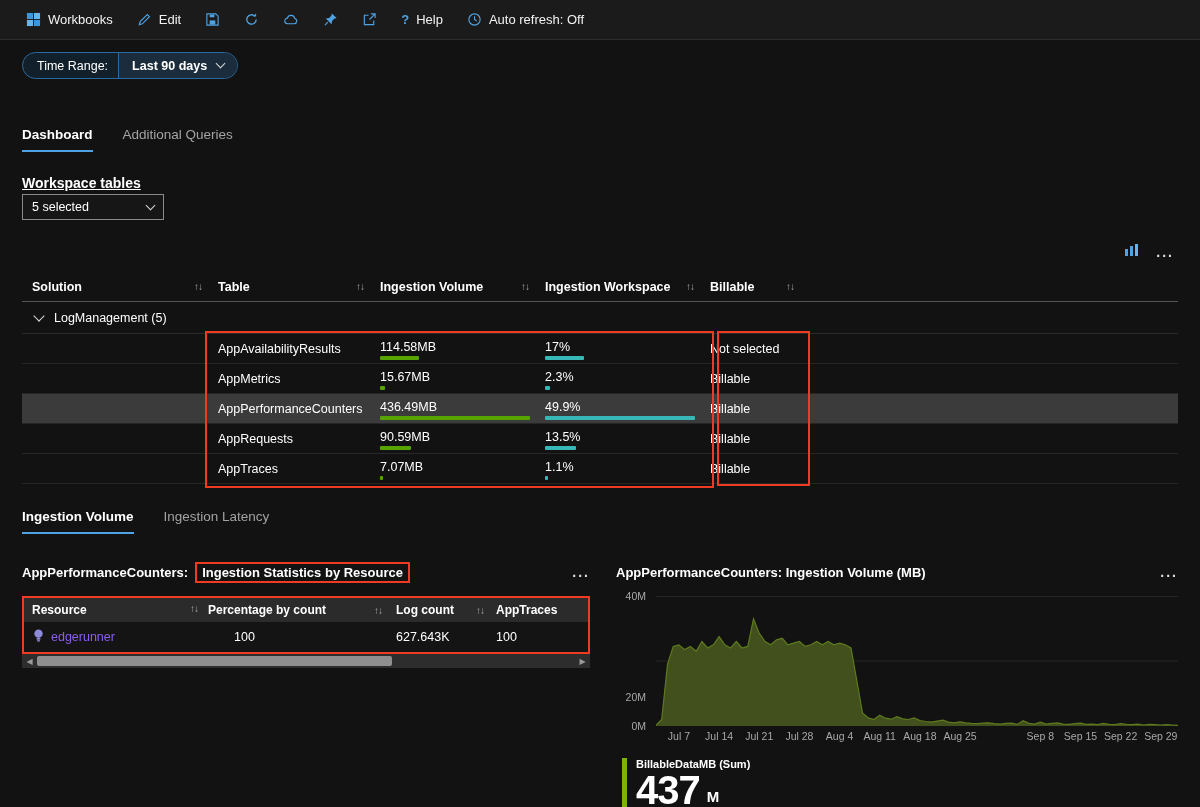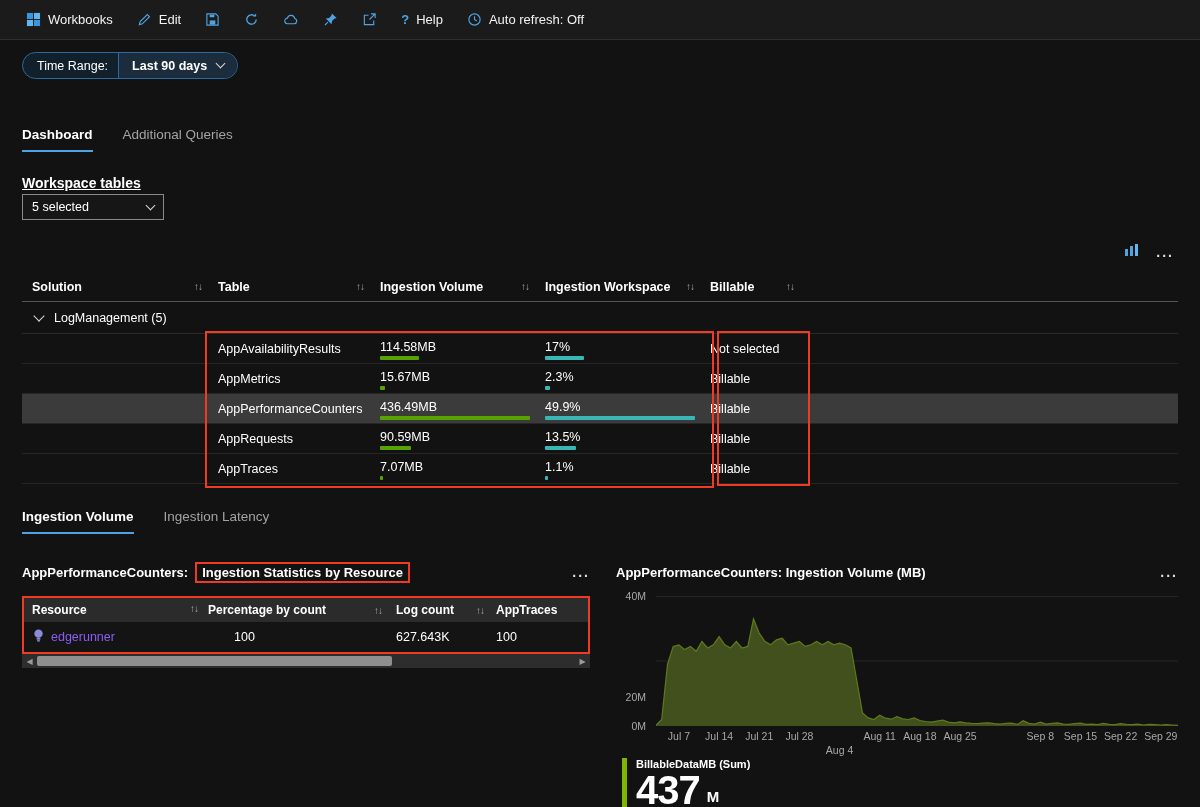--- a/index.html
+++ b/index.html
@@ -391,21 +391,21 @@
           <line x1="0" y1="129.5" x2="522" y2="129.5" stroke="#3a3a3a"></line>
           <polygon fill="#41501c" points="0,130 0.0,129.3 5.7,123.5 11.5,68.3 17.2,50.4 22.9,48.8 28.7,53.6 34.4,50.4 40.2,55.3 45.9,45.5 51.6,52.0 57.4,48.8 63.1,40.6 68.8,48.8 74.6,52.0 80.3,45.5 86.0,52.0 91.8,50.4 97.5,22.8 103.3,37.4 109.0,45.5 114.7,48.8 120.5,43.9 126.2,42.3 131.9,48.8 137.7,47.1 143.4,45.5 149.1,50.4 154.9,48.8 160.6,45.5 166.4,48.8 172.1,45.5 177.8,48.8 183.6,47.1 189.3,48.8 195.0,52.0 200.8,84.5 206.5,117.0 212.2,121.9 218.0,123.5 223.7,119.3 229.5,122.2 235.2,123.2 240.9,120.6 246.7,122.8 252.4,123.5 258.1,121.9 263.9,124.5 269.6,125.5 275.3,126.1 281.1,125.1 286.8,124.2 292.5,126.1 298.3,126.8 304.0,125.8 309.8,126.8 315.5,127.4 321.2,127.7 327.0,127.1 332.7,126.8 338.4,127.7 344.2,128.1 349.9,127.4 355.6,127.1 361.4,128.4 367.1,124.8 372.9,127.4 378.6,128.1 384.3,126.1 390.1,128.1 395.8,127.4 401.5,126.8 407.3,128.1 413.0,128.4 418.7,127.7 424.5,127.1 430.2,128.4 436.0,128.1 441.7,128.7 447.4,127.4 453.2,128.4 458.9,128.7 464.6,127.7 470.4,128.4 476.1,128.7 481.8,128.1 487.6,129.0 493.3,128.4 499.1,128.7 504.8,129.0 510.5,128.7 516.3,129.0 522.0,129.3 522,130"></polygon>
           <polyline fill="none" stroke="#5f7a1e" stroke-width="1.2" points="0.0,129.3 5.7,123.5 11.5,68.3 17.2,50.4 22.9,48.8 28.7,53.6 34.4,50.4 40.2,55.3 45.9,45.5 51.6,52.0 57.4,48.8 63.1,40.6 68.8,48.8 74.6,52.0 80.3,45.5 86.0,52.0 91.8,50.4 97.5,22.8 103.3,37.4 109.0,45.5 114.7,48.8 120.5,43.9 126.2,42.3 131.9,48.8 137.7,47.1 143.4,45.5 149.1,50.4 154.9,48.8 160.6,45.5 166.4,48.8 172.1,45.5 177.8,48.8 183.6,47.1 189.3,48.8 195.0,52.0 200.8,84.5 206.5,117.0 212.2,121.9 218.0,123.5 223.7,119.3 229.5,122.2 235.2,123.2 240.9,120.6 246.7,122.8 252.4,123.5 258.1,121.9 263.9,124.5 269.6,125.5 275.3,126.1 281.1,125.1 286.8,124.2 292.5,126.1 298.3,126.8 304.0,125.8 309.8,126.8 315.5,127.4 321.2,127.7 327.0,127.1 332.7,126.8 338.4,127.7 344.2,128.1 349.9,127.4 355.6,127.1 361.4,128.4 367.1,124.8 372.9,127.4 378.6,128.1 384.3,126.1 390.1,128.1 395.8,127.4 401.5,126.8 407.3,128.1 413.0,128.4 418.7,127.7 424.5,127.1 430.2,128.4 436.0,128.1 441.7,128.7 447.4,127.4 453.2,128.4 458.9,128.7 464.6,127.7 470.4,128.4 476.1,128.7 481.8,128.1 487.6,129.0 493.3,128.4 499.1,128.7 504.8,129.0 510.5,128.7 516.3,129.0 522.0,129.3"></polyline>
         </svg>
       </div>
       <div class="x-ticks">
           <span class="xtick" style="left: 4.3956%;">Jul 7</span>
           <span class="xtick" style="left: 12.0879%;">Jul 14</span>
           <span class="xtick" style="left: 19.7802%;">Jul 21</span>
           <span class="xtick" style="left: 27.4725%;">Jul 28</span>
-          <span class="xtick" style="left: 35.1648%; margin-top: 14px;">Aug 4</span>
+          <span class="xtick" style="left: 35.1648%;">Aug 4</span>
           <span class="xtick" style="left: 42.8571%;">Aug 11</span>
           <span class="xtick" style="left: 50.5495%;">Aug 18</span>
           <span class="xtick" style="left: 58.2418%;">Aug 25</span>
           <span class="xtick" style="left: 73.6264%;">Sep 8</span>
           <span class="xtick" style="left: 81.3187%;">Sep 15</span>
           <span class="xtick" style="left: 89.011%;">Sep 22</span>
           <span class="xtick" style="left: 96.7033%;">Sep 29</span>
         </div>
     </div>
 

